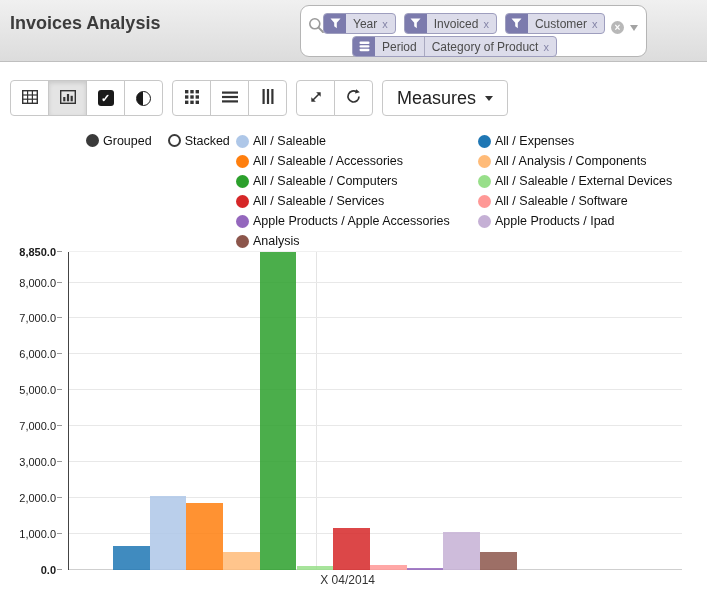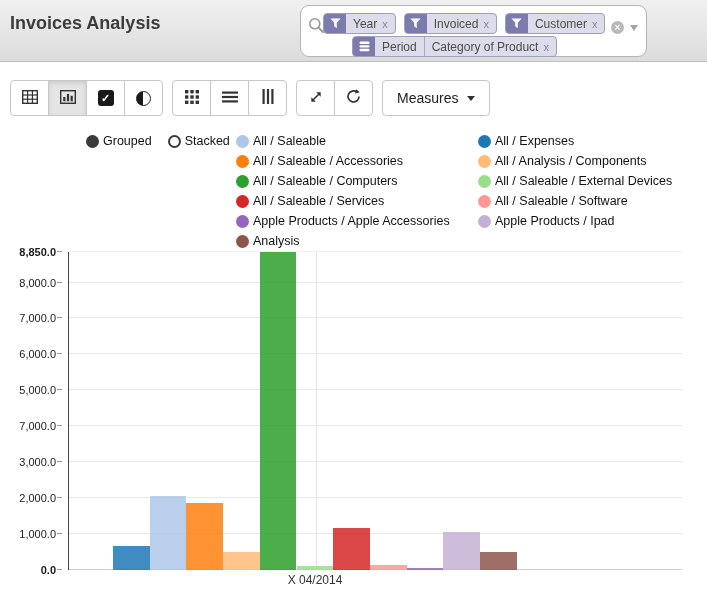--- a/index.html
+++ b/index.html
@@ -36,48 +36,48 @@
   .tbtn { width:39px; height:36px; background:#fff; border:1px solid #c8c8c8; display:flex;
           align-items:center; justify-content:center; margin-left:-1px; cursor:pointer; }
   .btn-group .tbtn:first-child { border-top-left-radius:4px; border-bottom-left-radius:4px; margin-left:0; }
   .btn-group .tbtn:last-child { border-top-right-radius:4px; border-bottom-right-radius:4px; }
   .tbtn.active { background:#e4e4e4; box-shadow:inset 0 2px 4px rgba(0,0,0,.12); }
   .checkbox-glyph { width:16px; height:16px; background:#1a1a1a; border-radius:3px; color:#fff;
                     font-size:11px; font-weight:bold; display:flex; align-items:center; justify-content:center; }
   .contrast-glyph { width:15px; height:15px; border:1.6px solid #1a1a1a; border-radius:50%;
                     background:linear-gradient(90deg,#1a1a1a 50%,#fff 50%); }
   .measures-btn { height:36px; border:1px solid #c8c8c8; border-radius:4px; background:#fff;
-                  padding:0 14px; font-size:14px; color:#222; display:flex; align-items:center; gap:9px;
+                  padding:0 14px; font-size:18px; color:#222; display:flex; align-items:center; gap:9px;
                   font-family:"Liberation Sans",sans-serif; cursor:pointer; }
   .caret-dark { width:0; height:0; border-left:4px solid transparent; border-right:4px solid transparent;
                 border-top:5px solid #333; display:inline-block; }
 
   
   .mode-controls { position:absolute; left:86px; top:131px; display:flex; gap:16px; align-items:center;
                    font-size:12.5px; color:#111; height:20px; }
-  .mode-controls label { display:flex; align-items:flex-end; gap:4px; cursor:pointer; }
+  .mode-controls label { display:flex; align-items:flex-start; gap:4px; cursor:pointer; }
   .radio { width:13px; height:13px; border-radius:50%; border:2px solid #3a3a3a; background:#fff; display:inline-block; }
   .radio.checked { background:#3a3a3a; }
   .legend { position:absolute; left:236px; top:131px; display:grid; grid-template-columns:242px auto;
             grid-auto-rows:20px; font-size:12.5px; color:#111; }
   .legend-item { display:flex; align-items:center; gap:4px; white-space:nowrap; cursor:pointer; }
   .dot { width:13px; height:13px; border-radius:50%; flex:0 0 13px; }
 
   
   #yaxis { position:absolute; left:0; top:252px; width:62px; height:318px; }
   .ytick { position:absolute; right:6px; font-size:11px; color:#1a1a1a; white-space:nowrap; }
   .ytick.bold { font-weight:bold; }
   .tickmark { position:absolute; right:0; width:5px; height:1px; background:#9a9a9a; }
   #plot { position:absolute; left:68px; top:252px; width:614px; height:318px; border-left:1px solid #444; }
   .gridline { position:absolute; left:0; right:0; height:1px; background:#e8e8e8; }
   .gridline.zero { background:#cfcfcf; }
   .gridline.max { background:#f0f0f0; }
   .vline { position:absolute; top:0; bottom:0; left:247px; width:1px; background:#e4e4e4; }
   .bar { position:absolute; bottom:0; opacity:.85; }
-  .xlabel { position:absolute; left:255px; top:573px; width:120px; text-align:center;
+  .xlabel { position:absolute; left:255px; top:573px; width:120px; text-align:right;
             font-size:12px; color:#333; }
 </style>
 </head>
 <body>
 
 <div class="app">
 
   <header>
     <div class="page-title">Invoices Analysis</div>
 

